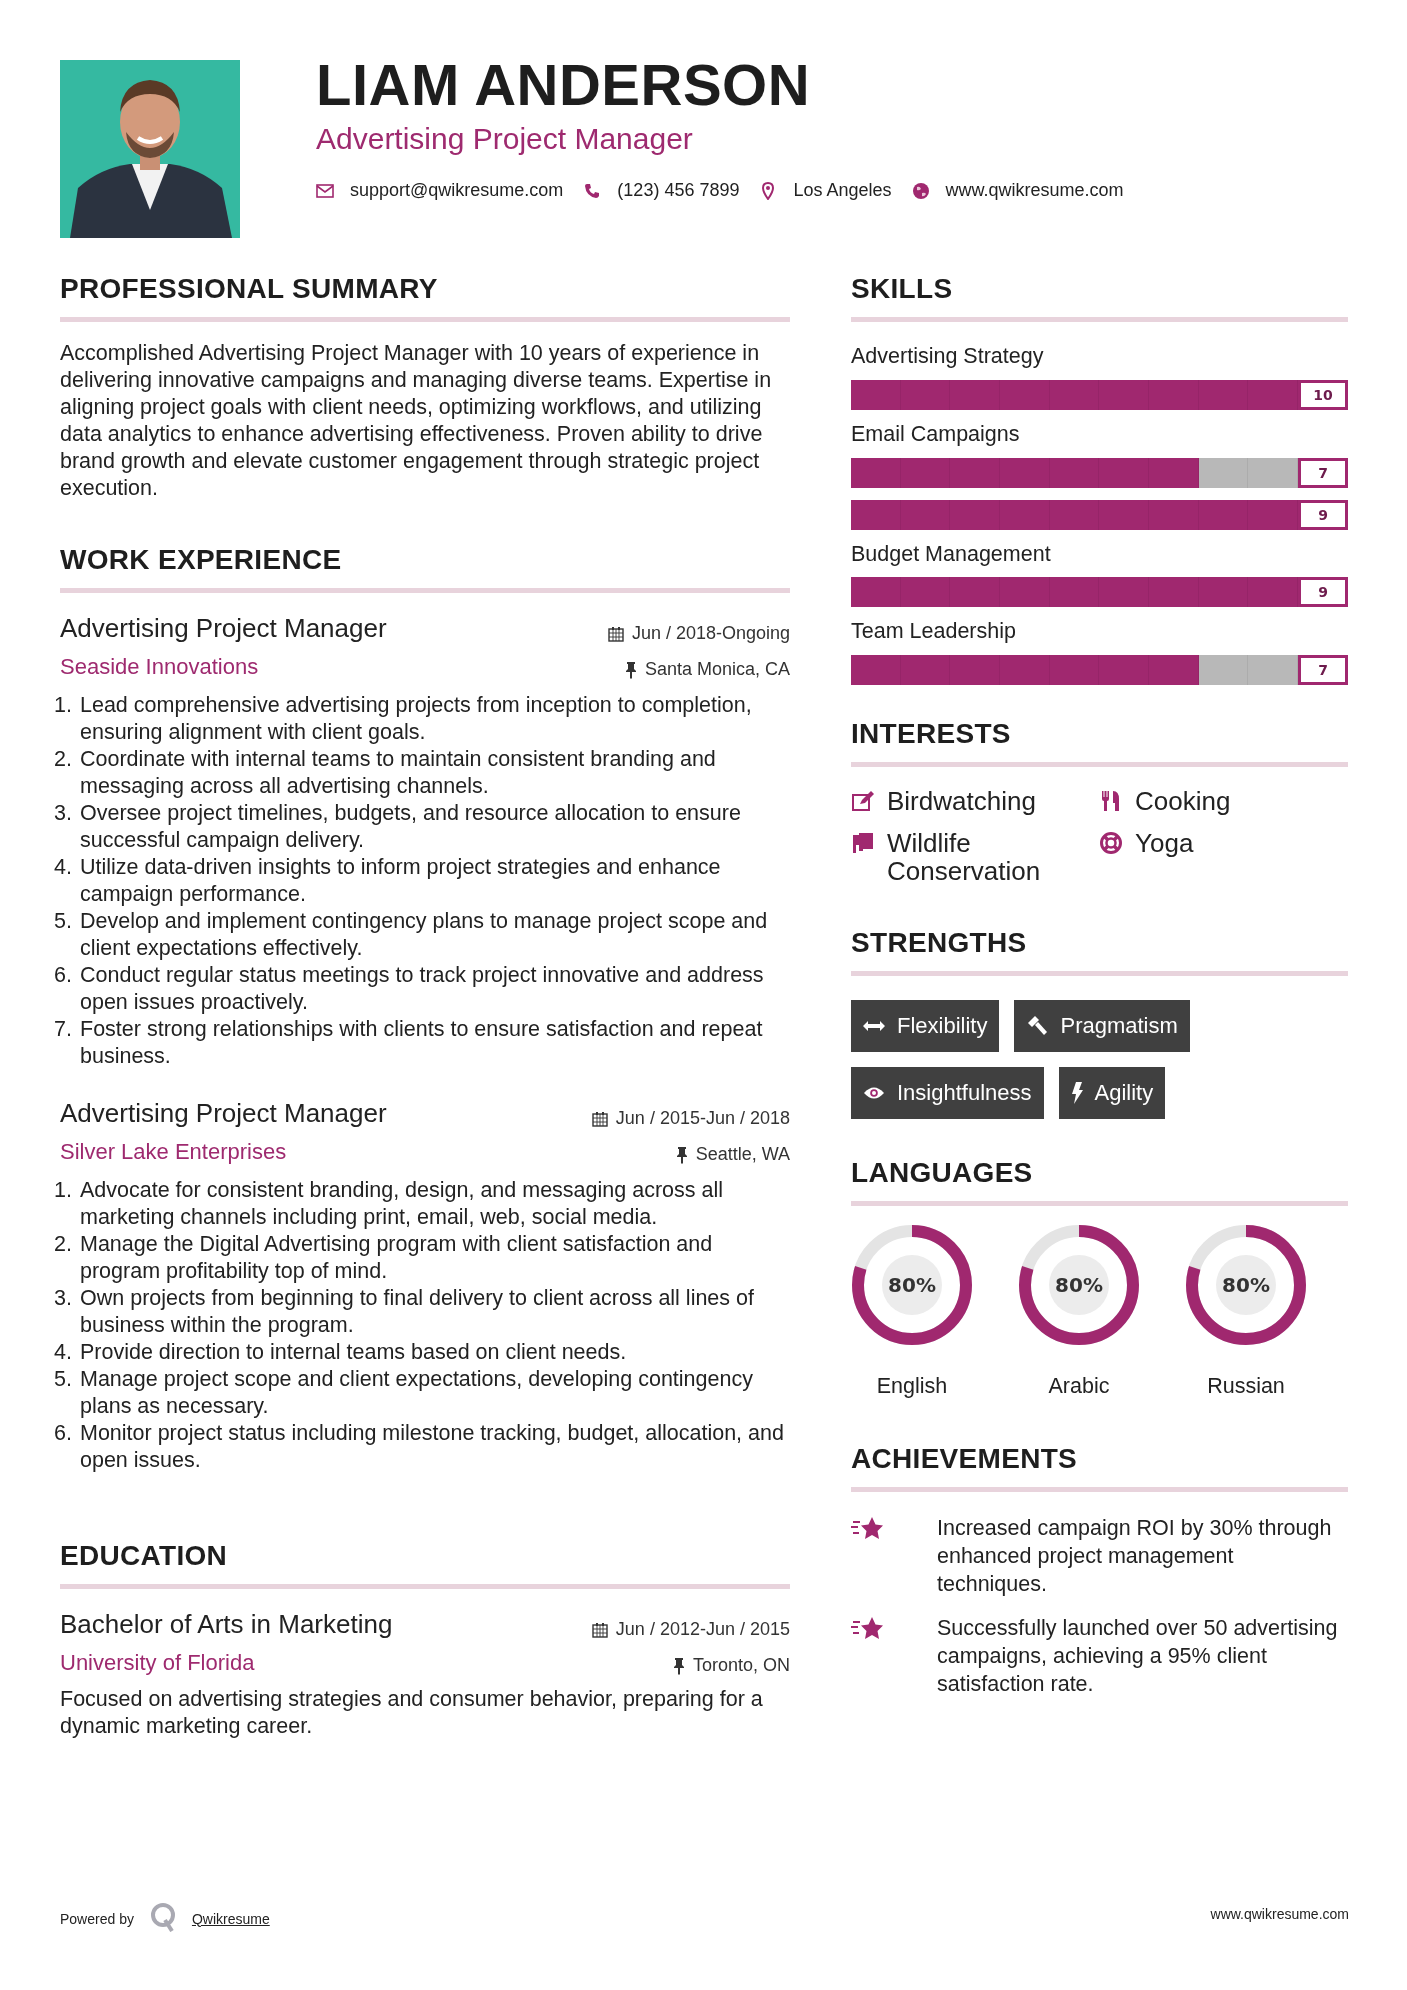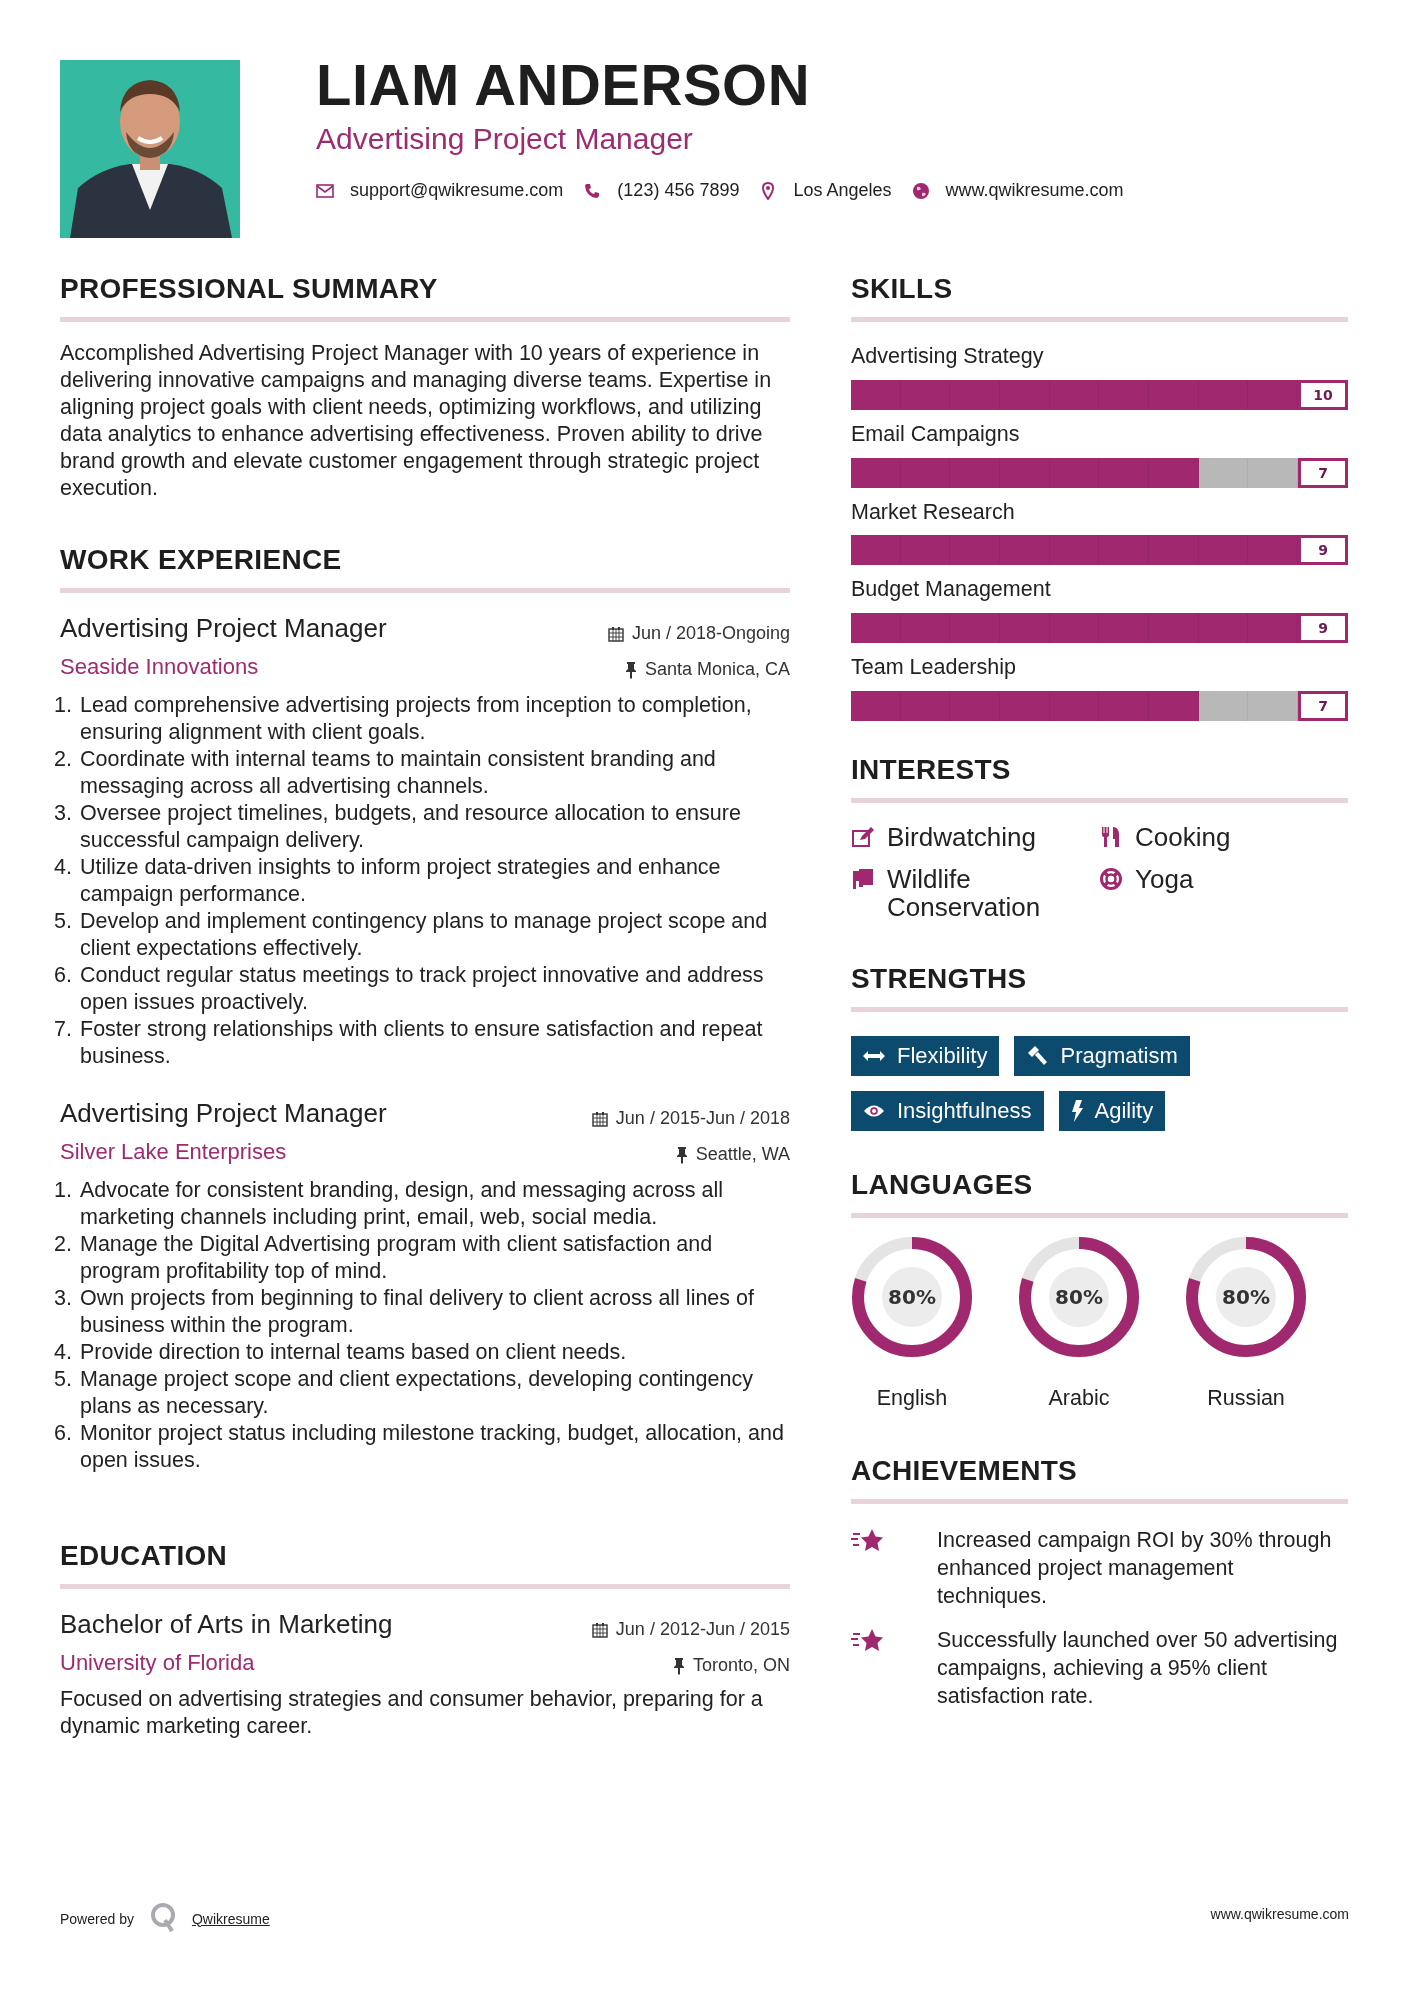--- a/index.html
+++ b/index.html
@@ -39,21 +39,21 @@
   .seg.box { flex: 0 0 50px; background: #a0286f; position: relative; }
   .seg.box span { position: absolute; left: 3px; top: 3px; right: 3px; bottom: 3px; background: #fff; color: #6d1b4c; font-size: 14px; font-weight: 700; display: flex; align-items: center; justify-content: center; font-family: "DejaVu Sans", sans-serif; }
 
   
   .interests { display: grid; grid-template-columns: 248px 240px; row-gap: 14px; margin-bottom: 44px; }
   .int { display: flex; align-items: flex-start; font-size: 26px; line-height: 28px; color: #222; }
   .int .ic { width: 24px; height: 24px; margin-right: 12px; margin-top: 2px; flex: 0 0 24px; }
 
   
   .tags { display: flex; flex-wrap: wrap; gap: 15px 15px; margin-bottom: 40px; }
-  .tag { background: #0c4a6e; color: #fff; font-size: 22px; height: 40px; padding: 0 12px; display: flex; align-items: center; text-align: right; }
+  .tag { background: #404040; color: #fff; font-size: 22px; height: 52px; padding: 0 12px; display: flex; align-items: center; text-align: right; }
   .tag svg { margin-right: 12px; }
 
   
   .langs { display: flex; gap: 45px; margin-bottom: 46px; }
   .lang { width: 122px; text-align: center; }
   .donut { position: relative; width: 122px; height: 122px; }
   .donut .pct { position: absolute; left: 31px; top: 31px; width: 60px; height: 60px; border-radius: 50%; background: #ececec; display: flex; align-items: center; justify-content: center; font-size: 20px; font-weight: 700; color: #333; font-family: "DejaVu Sans", sans-serif; }
   .lang-label { margin-top: 28px; font-size: 21.5px; color: #222; }
 
   
@@ -258,21 +258,20 @@
             <div class="seg on"></div>
             <div class="seg on"></div>
             <div class="seg off"></div>
             <div class="seg off"></div>
             <div class="seg box">
               <span>7</span>
             </div>
           </div>
         </div>
         <div class="skill">
-          <div class="skill-label">Market Research</div>
           <div class="bar">
             <div class="seg on"></div>
             <div class="seg on"></div>
             <div class="seg on"></div>
             <div class="seg on"></div>
             <div class="seg on"></div>
             <div class="seg on"></div>
             <div class="seg on"></div>
             <div class="seg on"></div>
             <div class="seg on"></div>

